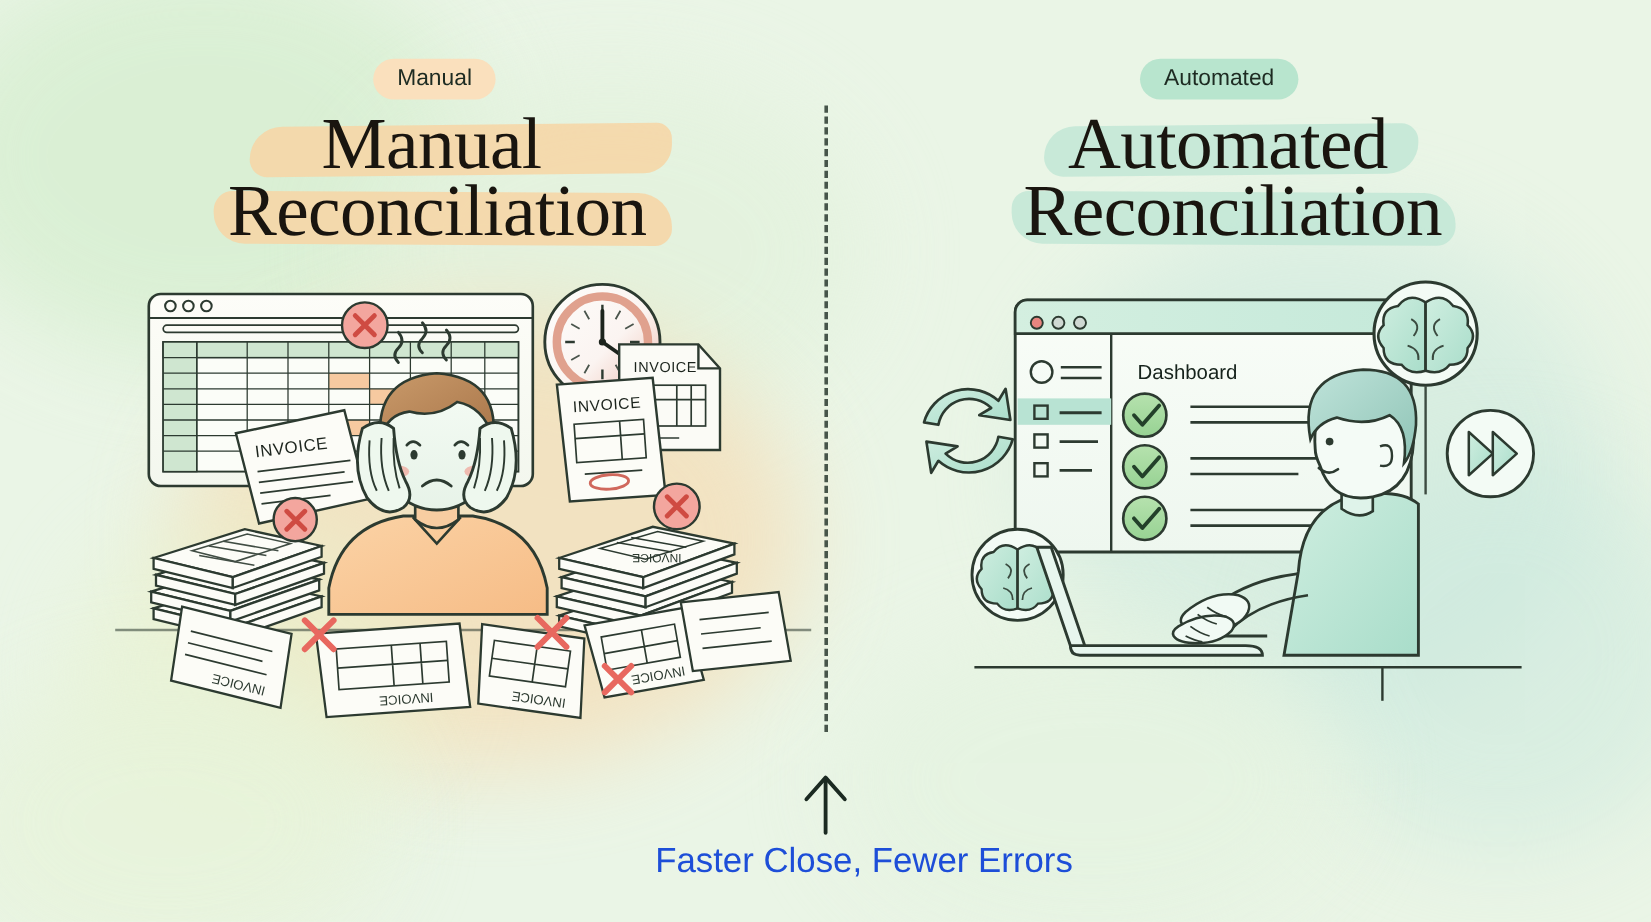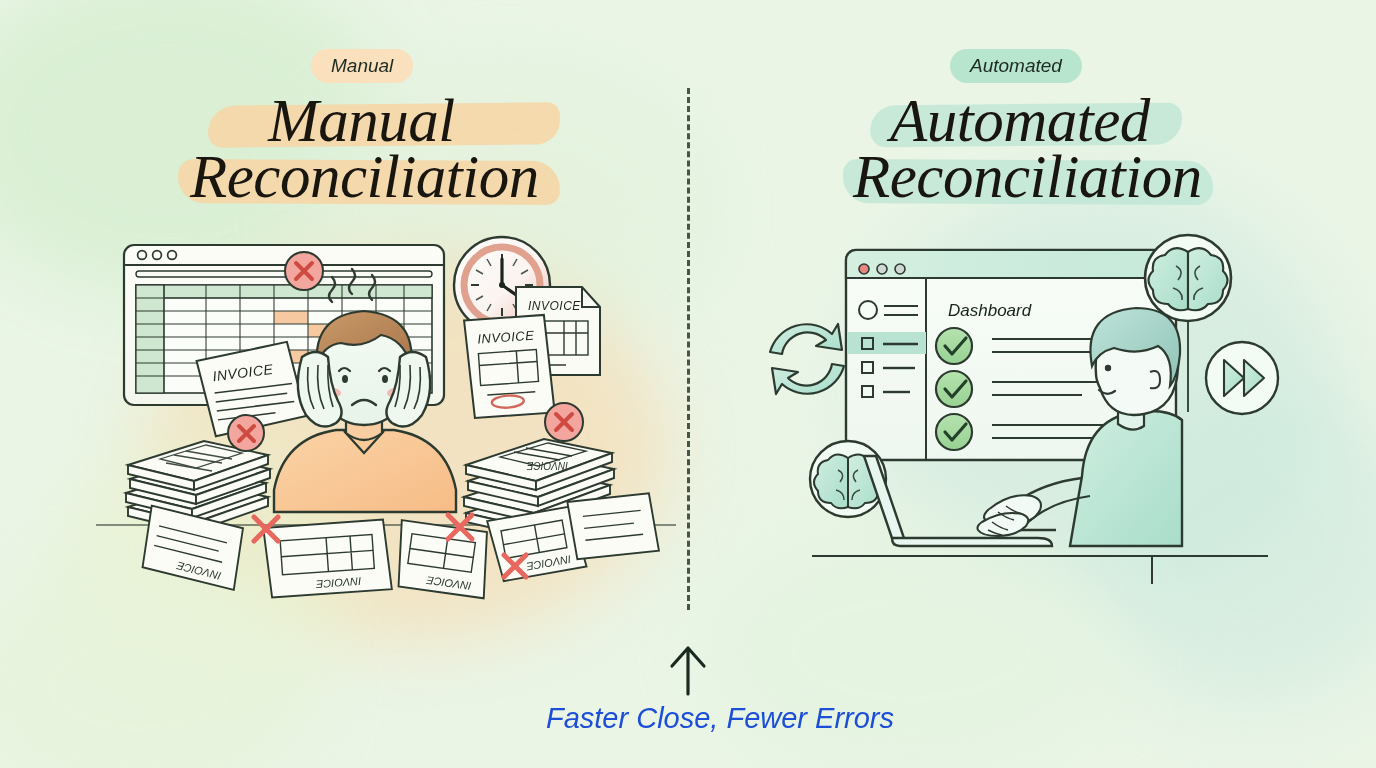--- a/index.html
+++ b/index.html
@@ -2,21 +2,21 @@
 <html><head>
 <meta charset="utf-8">
 <style>
   html,body{margin:0;padding:0;}
   body{
     width:1376px;height:768px;overflow:hidden;
     background:#eaf5e6;
     font-family:"Liberation Sans", sans-serif;
     position:relative;
   }
-  .stage{position:absolute;inset:0;width:1376px;height:544px;font-style:italic;}
+  .stage{position:absolute;inset:0;width:1376px;height:544px;}
 
   
   .bg-blob{position:absolute;border-radius:50%;filter:blur(38px);pointer-events:none;}
   .blob-a{left:-60px;top:-40px;width:460px;height:340px;background:#d8efd2;opacity:.85;}
   .blob-b{left:150px;top:260px;width:520px;height:380px;background:#f6dcb4;opacity:.72;}
   .blob-c{left:60px;top:430px;width:300px;height:260px;background:#e9f2cf;opacity:.6;}
   .blob-d{left:300px;top:60px;width:420px;height:300px;background:#e3f2dd;opacity:.8;}
   .blob-e{left:860px;top:180px;width:480px;height:420px;background:#cfeadf;opacity:.62;}
   .blob-f{left:1080px;top:380px;width:340px;height:330px;background:#c9e8dd;opacity:.5;}
   .blob-g{left:700px;top:520px;width:420px;height:260px;background:#e4f3e0;opacity:.7;}

